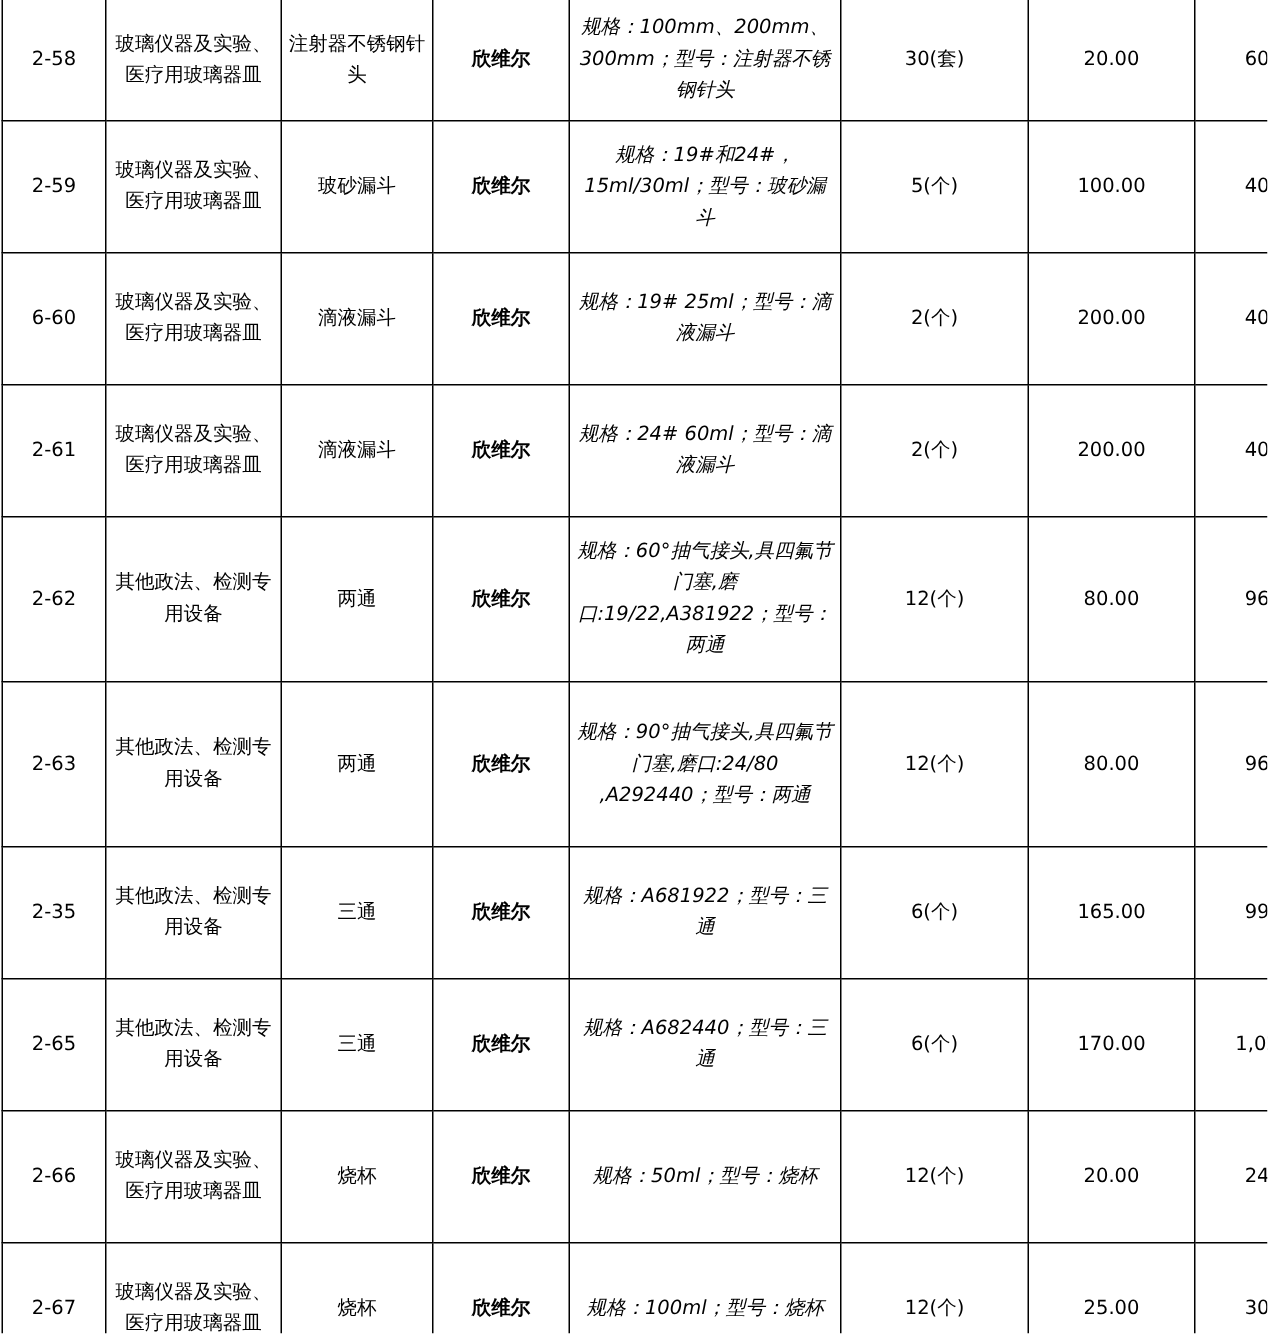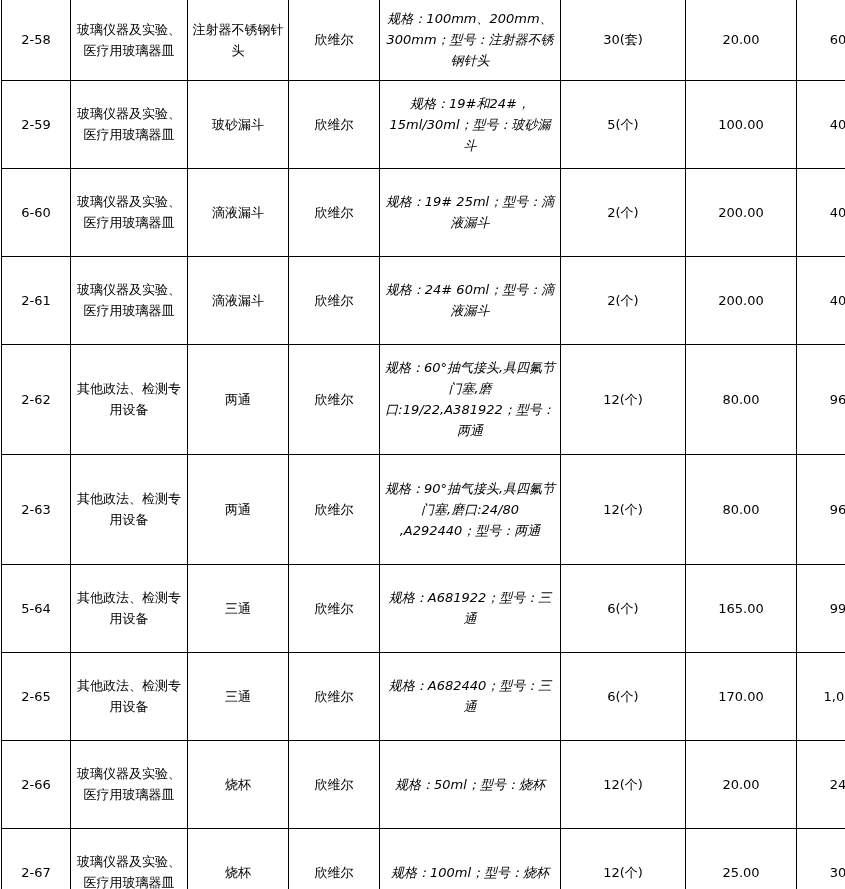--- a/index.html
+++ b/index.html
@@ -31,21 +31,21 @@
     font-size: 13px;
     line-height: 21px;
     vertical-align: middle;
     text-align: center;
     word-wrap: break-word;
     overflow-wrap: break-word;
   }
   td.c-code   { width: 60px; }
   td.c-cat    { width: 108px; }
   td.c-name   { width: 92px; }
-  td.c-brand  { width: 82px; }
+  td.c-brand  { width: 82px; font-weight: bold; }
   td.c-spec   { width: 172px; font-style: italic; }
   td.c-qty    { width: 116px; }
   td.c-price  { width: 102px; text-align: right; padding-right: 12px; margin-top: 31px; }
   td.c-amount { width: 103px; text-align: right; padding-right: 12px; }
   tr.row-clipped td {
     border-top: none;
   }
   .nowrapnum { white-space: nowrap; }
 </style>
 </head>
@@ -115,21 +115,21 @@
         <td class="c-cat">其他政法、检测专用设备</td>
         <td class="c-name">两通</td>
         <td class="c-brand">欣维尔</td>
         <td class="c-spec">规格：90°抽气接头,具四氟节门塞,磨口:24/80 ,A292440；型号：两通</td>
         <td class="c-qty">12(个)</td>
         <td class="c-price nowrapnum">80.00</td>
         <td class="c-amount nowrapnum">960.00</td>
       </tr>
 
       <tr style="height:88px;">
-        <td class="c-code">5-64</td>
+        <td class="c-code">2-35</td>
         <td class="c-cat">其他政法、检测专用设备</td>
         <td class="c-name">三通</td>
         <td class="c-brand">欣维尔</td>
         <td class="c-spec">规格：A681922；型号：三通</td>
         <td class="c-qty">6(个)</td>
         <td class="c-price nowrapnum">165.00</td>
         <td class="c-amount nowrapnum">990.00</td>
       </tr>
 
       <tr style="height:88px;">

